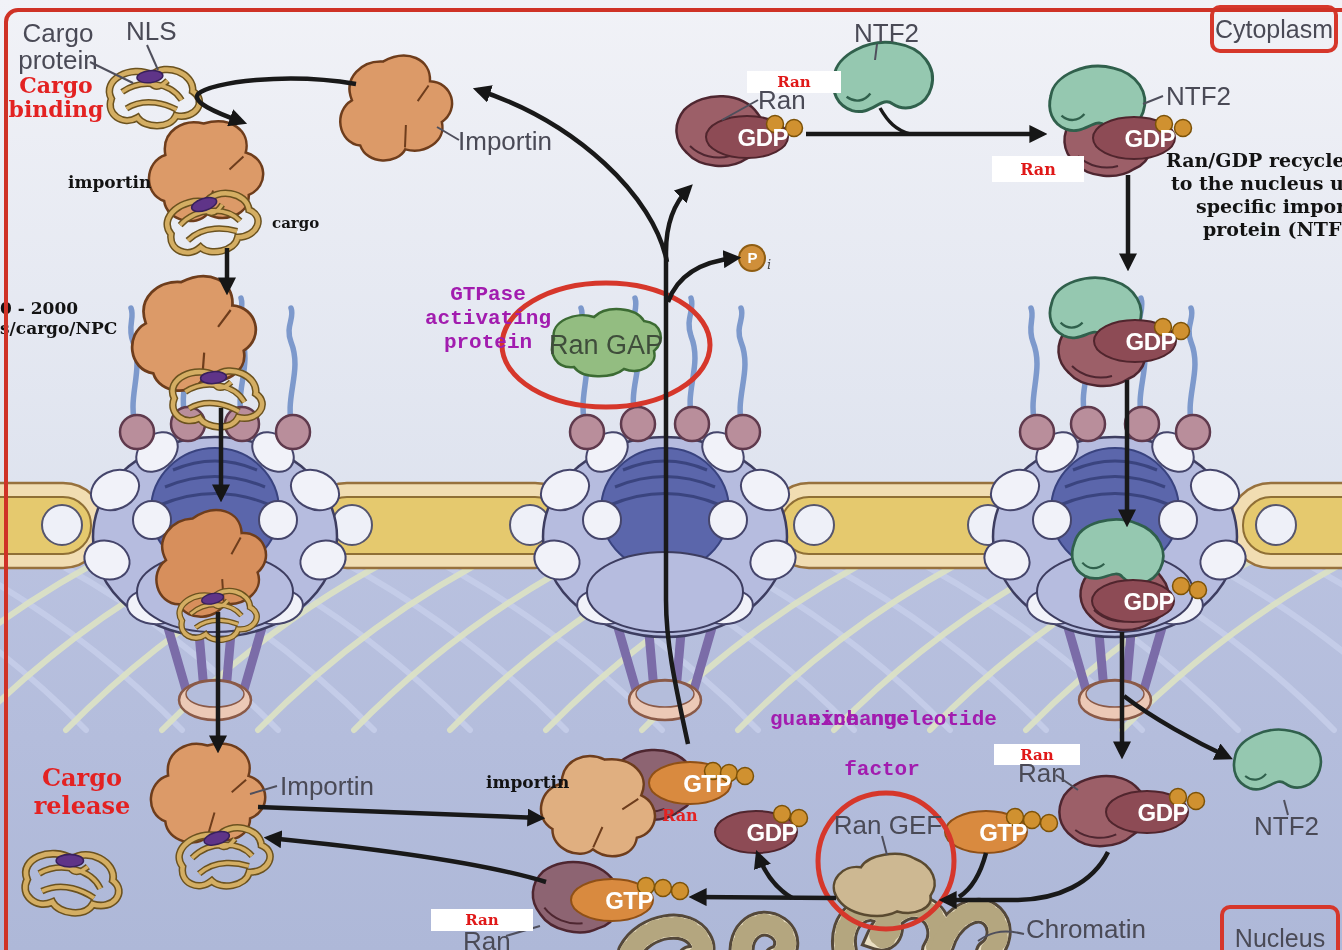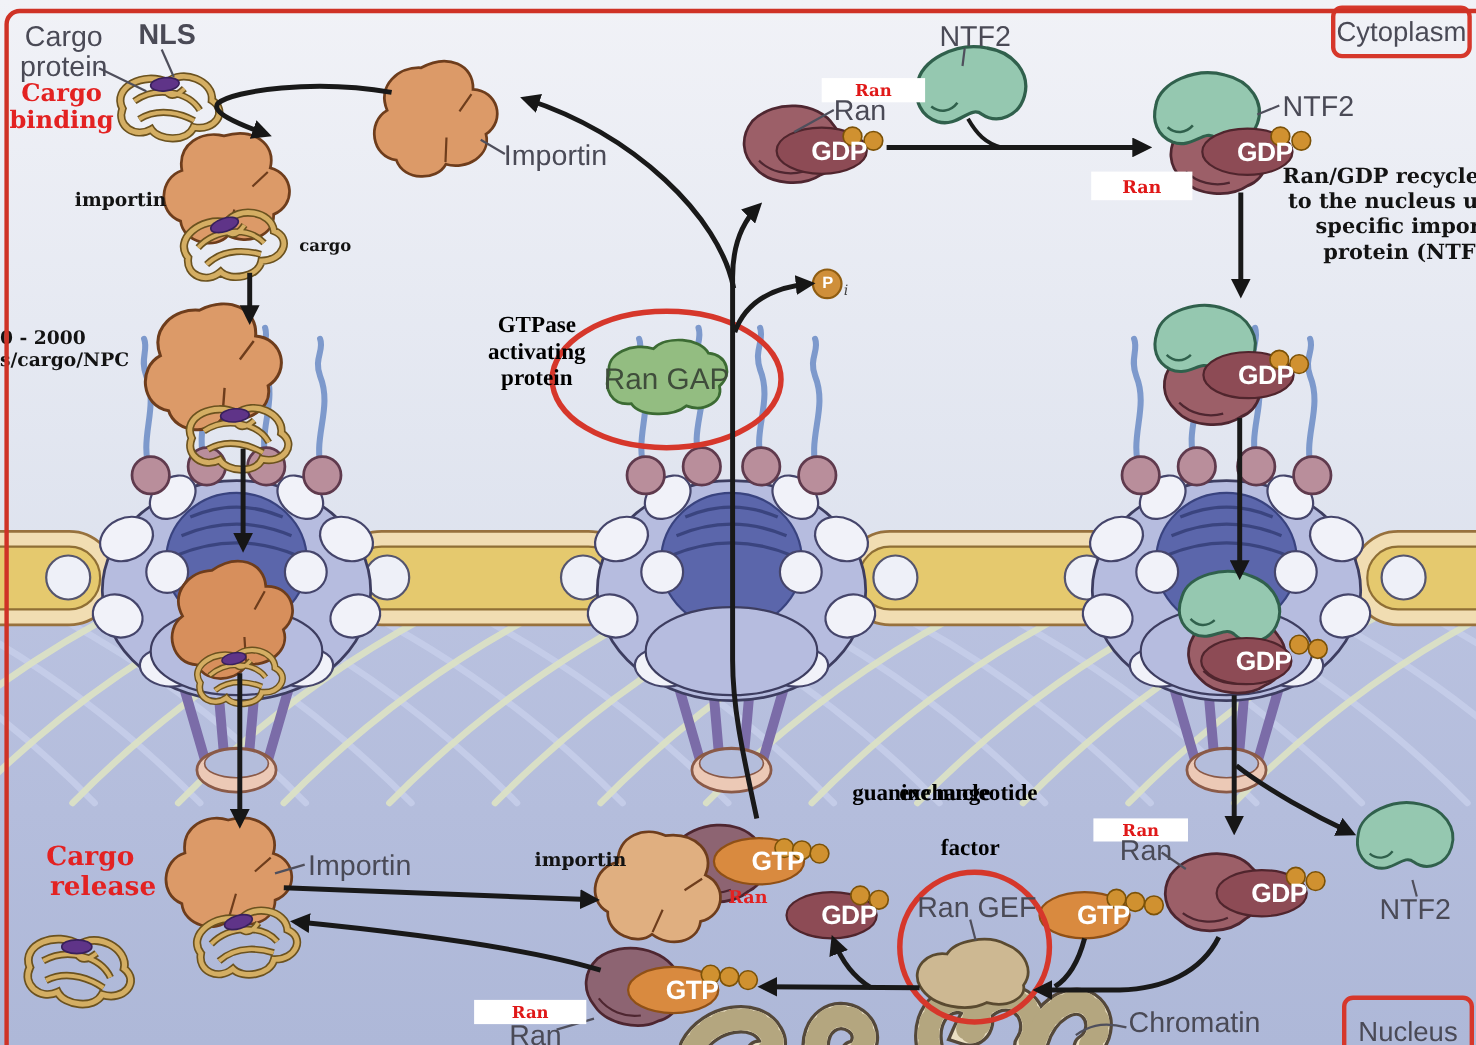--- a/index.html
+++ b/index.html
@@ -2,21 +2,21 @@
 <html><head>
 <meta charset="utf-8">
 <style>
   html,body{margin:0;padding:0;background:#ffffff;}
   #stage{position:relative;width:1342px;height:950px;overflow:hidden;
          font-family:"Liberation Sans",sans-serif;background:#e8ebf3;}
   #art{position:absolute;left:0;top:0;}
   .lbl{position:absolute;color:#4a4a56;font-size:26px;line-height:1.05;white-space:nowrap;}
   .lbl-c{text-align:center;}
   .ann-red{position:absolute;color:#e32222;font-family:"DejaVu Serif",serif;font-weight:bold;white-space:nowrap;}
-  .ann-blue{position:absolute;color:#000000;font-family:Liberation Serif, serif;font-weight:bold;font-size:21px;white-space:nowrap;text-align:center;}
+  .ann-blue{position:absolute;color:#a21caf;font-family:Liberation Mono, monospace;font-weight:bold;font-size:21px;white-space:nowrap;text-align:center;}
   .ann-blk{position:absolute;color:#131313;font-family:"DejaVu Serif",serif;font-weight:bold;white-space:nowrap;}
   .nt-text{position:absolute;color:#ffffff;font-weight:bold;font-size:24px;letter-spacing:-0.5px;
            width:82px;text-align:right;white-space:nowrap;}
   .whitebox{position:absolute;background:#ffffff;display:flex;align-items:center;justify-content:center;}
   .whitebox span{color:#e01818;font-family:"DejaVu Serif",serif;font-weight:bold;font-size:15px;}
   .regionbox{position:absolute;border:4px solid #d6372b;border-radius:10px;
              display:flex;align-items:center;justify-content:center;
              color:#4a4a56;font-size:25px;}
   .frame{position:absolute;left:4px;top:8px;width:1520px;height:1180px;
          border:4px solid #cf3226;border-radius:14px;pointer-events:none;}
@@ -347,21 +347,21 @@
     <path d="M 836,898 L 694,897" marker-end="url(#ah)"></path>
     <path d="M 792,898 C 774,887 764,871 758,855" marker-end="url(#ah)"></path>
     <path d="M 986,853 C 981,872 973,888 959,897"></path>
     <path d="M 546,882 C 468,858 330,844 269,838" marker-end="url(#ah)"></path>
     <path d="M 258,807 L 540,818" marker-end="url(#ah)"></path>
   </g>
 </svg>
 
   <div class="lbl lbl-c" style="left:8px;top:20px;width:100px;">Cargo</div>
   <div class="lbl lbl-c" style="left:8px;top:47px;width:100px;">protein</div>
-  <div class="lbl" style="left:126px;top:18px;font-weight:bold;">NLS</div>
+  <div class="lbl" style="left:126px;top:18px;">NLS</div>
 
   <div class="ann-red" style="left:0;top:72px;width:112px;text-align:center;font-size:22px;">Cargo</div>
   <div class="ann-red" style="left:0;top:96px;width:112px;text-align:center;font-size:22px;">binding</div>
 
   <div class="ann-blk" style="left:68px;top:172px;font-size:17px;">importin</div>
   <div class="ann-blk" style="left:272px;top:214px;font-size:15px;">cargo</div>
 
   <div class="lbl" style="left:458px;top:128px;">Importin</div>
 
   <div class="whitebox" style="left:747px;top:71px;width:94px;height:22px;">
@@ -398,21 +398,21 @@
   <div class="nt-text" style="left:1092px;top:588px;">GDP</div>
   <div class="nt-text" style="left:1106px;top:799px;">GDP</div>
   <div class="nt-text" style="left:715px;top:819px;">GDP</div>
 
   <div class="nt-text" style="left:649px;top:770px;">GTP</div>
   <div class="nt-text" style="left:945px;top:819px;">GTP</div>
   <div class="nt-text" style="left:571px;top:887px;">GTP</div>
 
   <div class="lbl" style="left:280px;top:773px;">Importin</div>
   <div class="ann-red" style="left:22px;top:763px;width:120px;text-align:center;font-size:24px;">Cargo</div>
-  <div class="ann-red" style="left:22px;top:791px;width:120px;text-align:right;font-size:24px;">release</div>
+  <div class="ann-red" style="left:22px;top:791px;width:120px;text-align:center;font-size:24px;">release</div>
   <div class="ann-blk" style="left:486px;top:772px;font-size:17px;">importin</div>
   <div class="ann-red" style="left:662px;top:806px;font-size:16px;">Ran</div>
 
   <div class="ann-blue" style="left:770px;top:708px;width:178px;">guanine nucleotide</div>
   <div class="ann-blue" style="left:770px;top:708px;width:178px;">exchange</div>
   <div class="ann-blue" style="left:793px;top:758px;width:178px;">factor</div>
 
   <div class="lbl lbl-c" style="left:828px;top:812px;width:120px;">Ran GEF</div>
 
   <div class="whitebox" style="left:994px;top:744px;width:86px;height:21px;">

